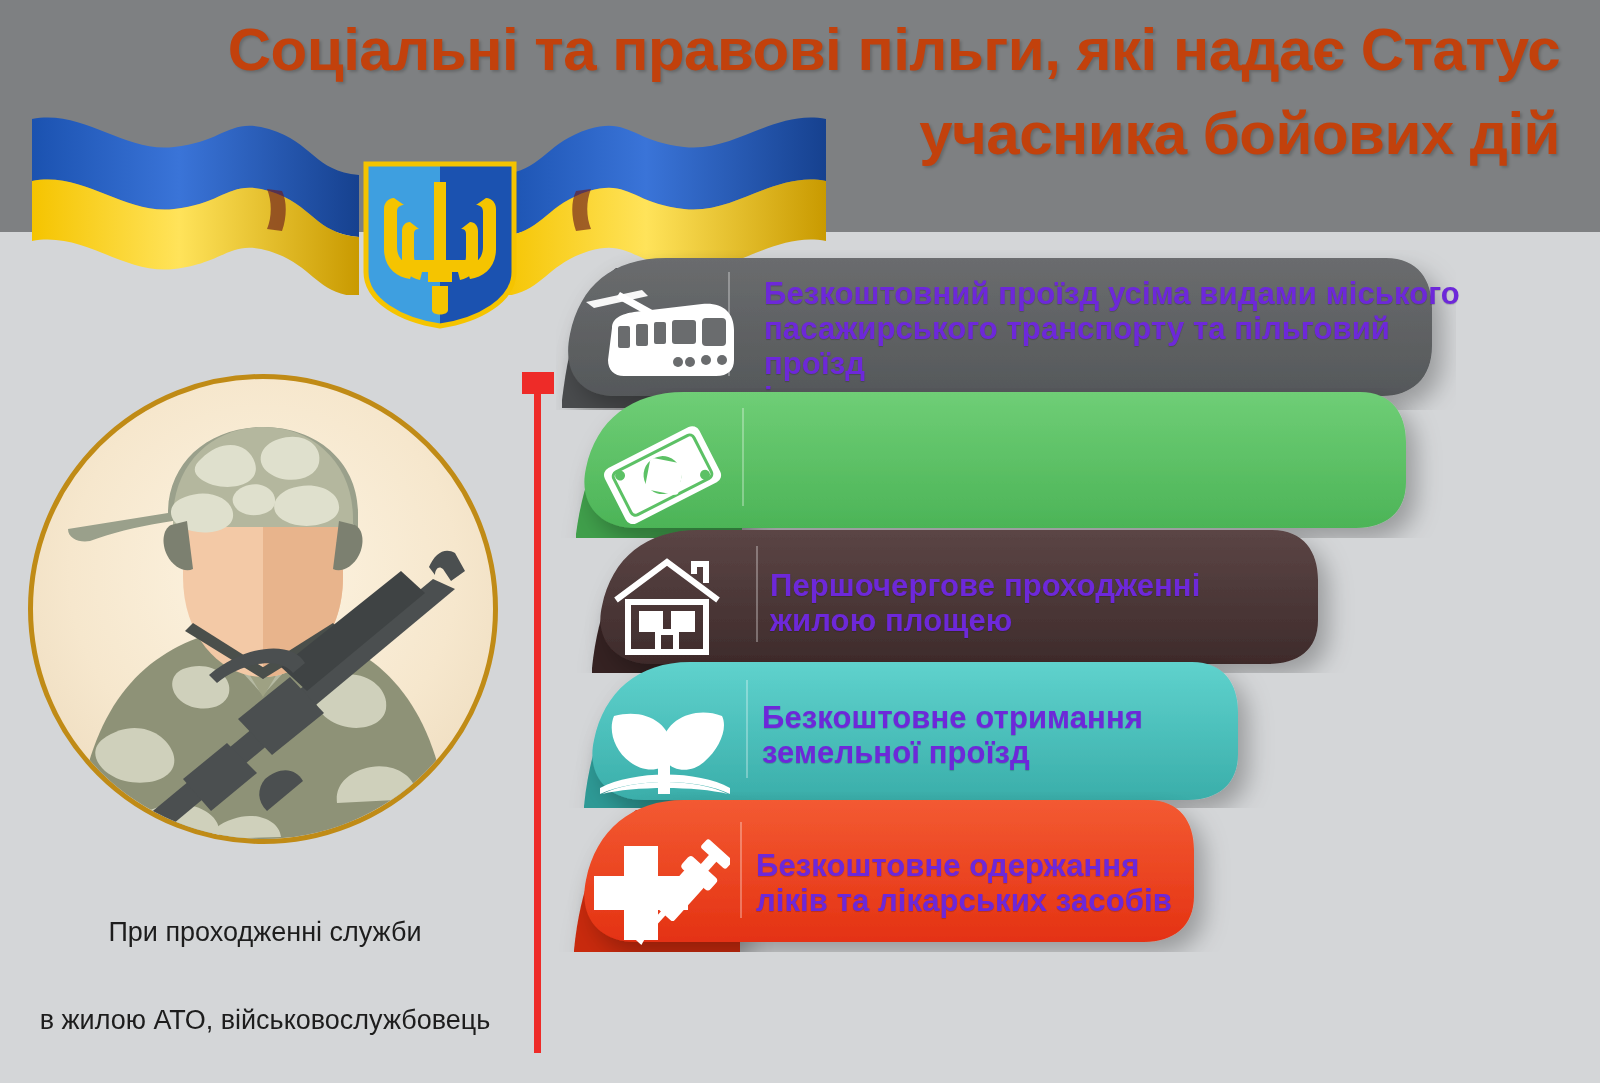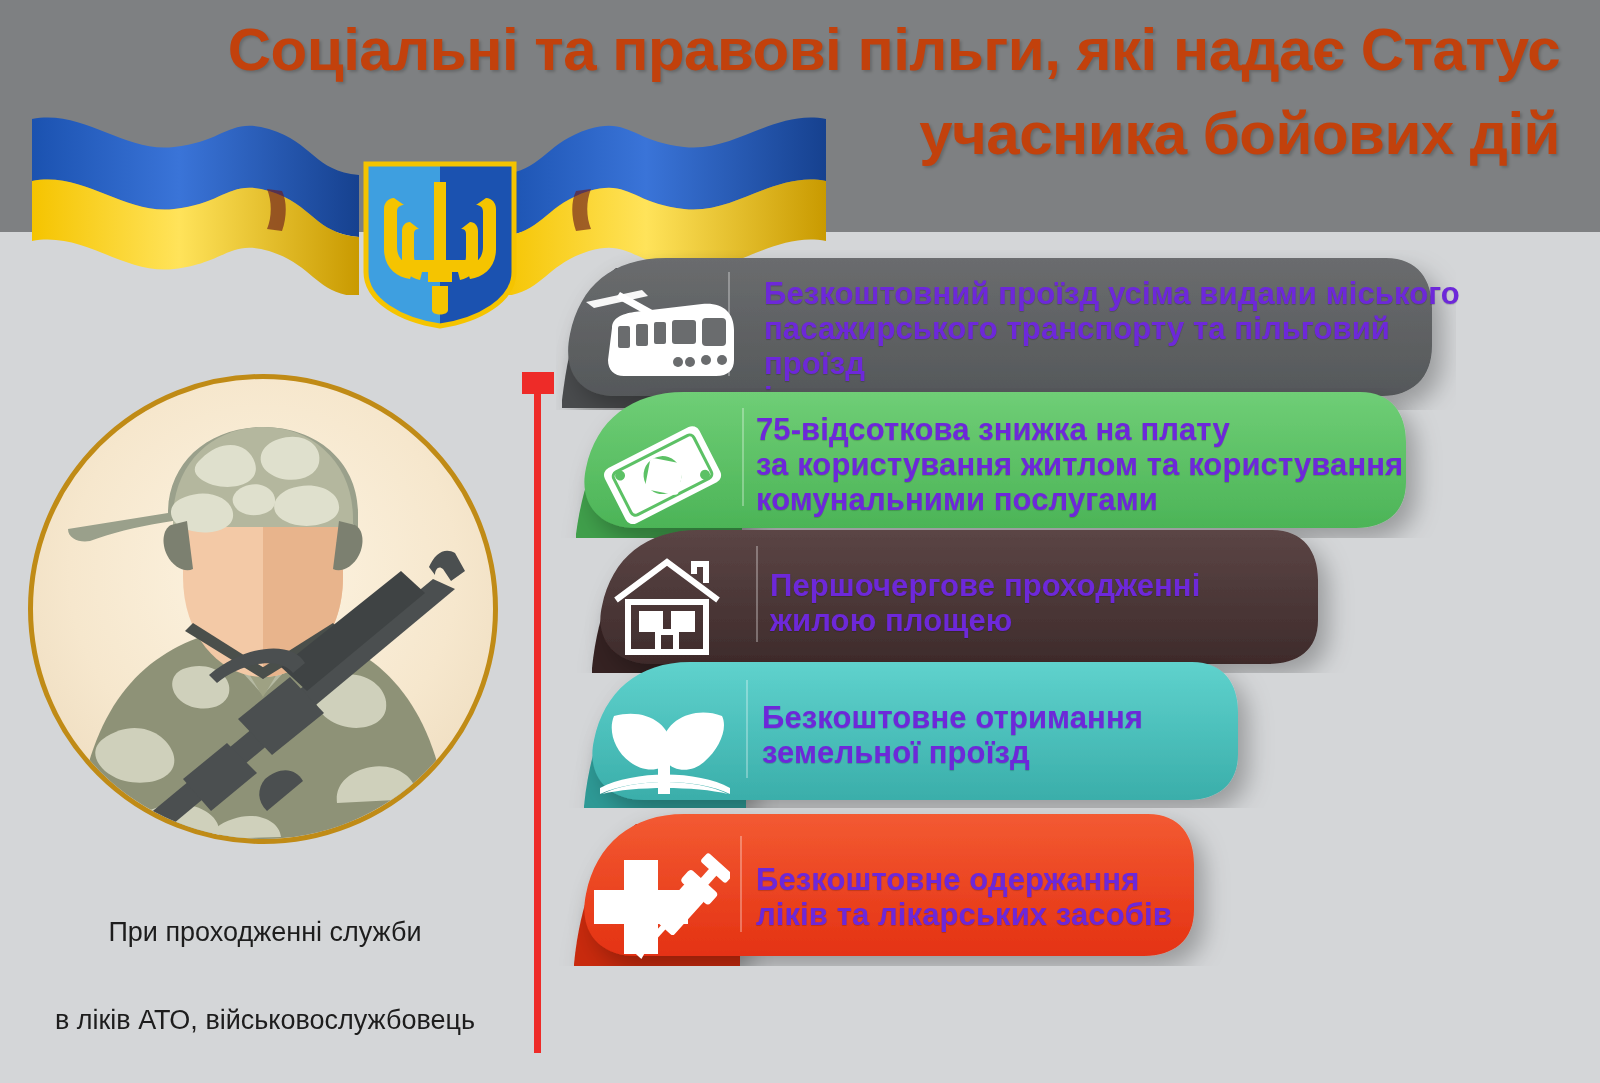--- a/index.html
+++ b/index.html
@@ -260,23 +260,20 @@
       <g transform="rotate(-27 65 58)">
         <rect x="12" y="26" width="106" height="62" rx="8" fill="#ffffff"></rect>
         <rect x="20" y="33" width="90" height="48" rx="5" fill="none" stroke="#5cc165" stroke-width="3"></rect>
         <circle cx="65" cy="57" r="19" fill="#5cc165"></circle>
         <rect x="50" y="42" width="34" height="32" rx="4" fill="#ffffff" transform="rotate(38 65 57)"></rect>
         <circle cx="27" cy="38" r="5" fill="#5cc165"></circle>
         <circle cx="103" cy="76" r="5" fill="#5cc165"></circle>
       </g>
     </svg>
     <div class="bar-divider" style="left:186px; top:20px; height:98px;"></div>
-    <div class="bar-text" style="left:200px; top:24px; width:690px;">75-відсоткова знижка на плату
-за користування житлом та користування
-комунальними послугами</div>
   </div>
 
   <div class="bar-wrap" style="top:278px;">
     <svg class="bar-svg" width="900" height="145" viewBox="0 0 900 145">
       <defs>
         <linearGradient id="g3" x1="0" y1="0" x2="0" y2="1">
           <stop offset="0%" stop-color="#5b4545"></stop>
             <stop offset="100%" stop-color="#3e2b2b"></stop>
         </linearGradient>
         <filter id="sh3" x="-10%" y="-10%" width="130%" height="140%">
@@ -322,21 +319,21 @@
         <path d="M62,46 c6,0 8,4 8,10 v48 h-12 v-48 c0,-6 0,-10 4,-10 z"></path>
         <path d="M2,104 C34,88 96,88 128,104 C96,96 34,96 2,104 Z"></path>
         <path d="M0,98 C34,80 98,80 130,98 L130,104 C98,88 34,88 0,104 Z"></path>
       </g>
     </svg>
     <div class="bar-divider" style="left:190px; top:24px; height:98px;"></div>
     <div class="bar-text" style="left:206px; top:44px; width:470px;">Безкоштовне отримання
 земельної проїзд</div>
   </div>
 
-  <div class="bar-wrap" style="top:556px;">
+  <div class="bar-wrap" style="top:542px;">
     <svg class="bar-svg" width="900" height="160" viewBox="0 0 900 160">
       <defs>
         <linearGradient id="g5" x1="0" y1="0" x2="0" y2="1">
           <stop offset="0%" stop-color="#f35a32"></stop>
             <stop offset="100%" stop-color="#e43213"></stop>
         </linearGradient>
         <filter id="sh5" x="-10%" y="-10%" width="130%" height="140%">
           <feDropShadow dx="10" dy="12" stdDeviation="12" flood-color="#000" flood-opacity=".28"></feDropShadow>
         </filter>
       </defs>
@@ -357,16 +354,16 @@
       </g>
     </svg>
     <div class="bar-divider" style="left:184px; top:30px; height:96px;"></div>
     <div class="bar-text" style="left:200px; top:56px; width:430px;">Безкоштовне одержання
 ліків та лікарських засобів</div>
   </div>
 </div>
 
 <div id="footer-note">
   <span>При проходженні служби</span><br>
-  <span>в ліків АТО, військовослужбовець</span><br>
+  <span>в жилою АТО, військовослужбовець</span><br>
   <br>
   
 </div>
 
 </body></html>

